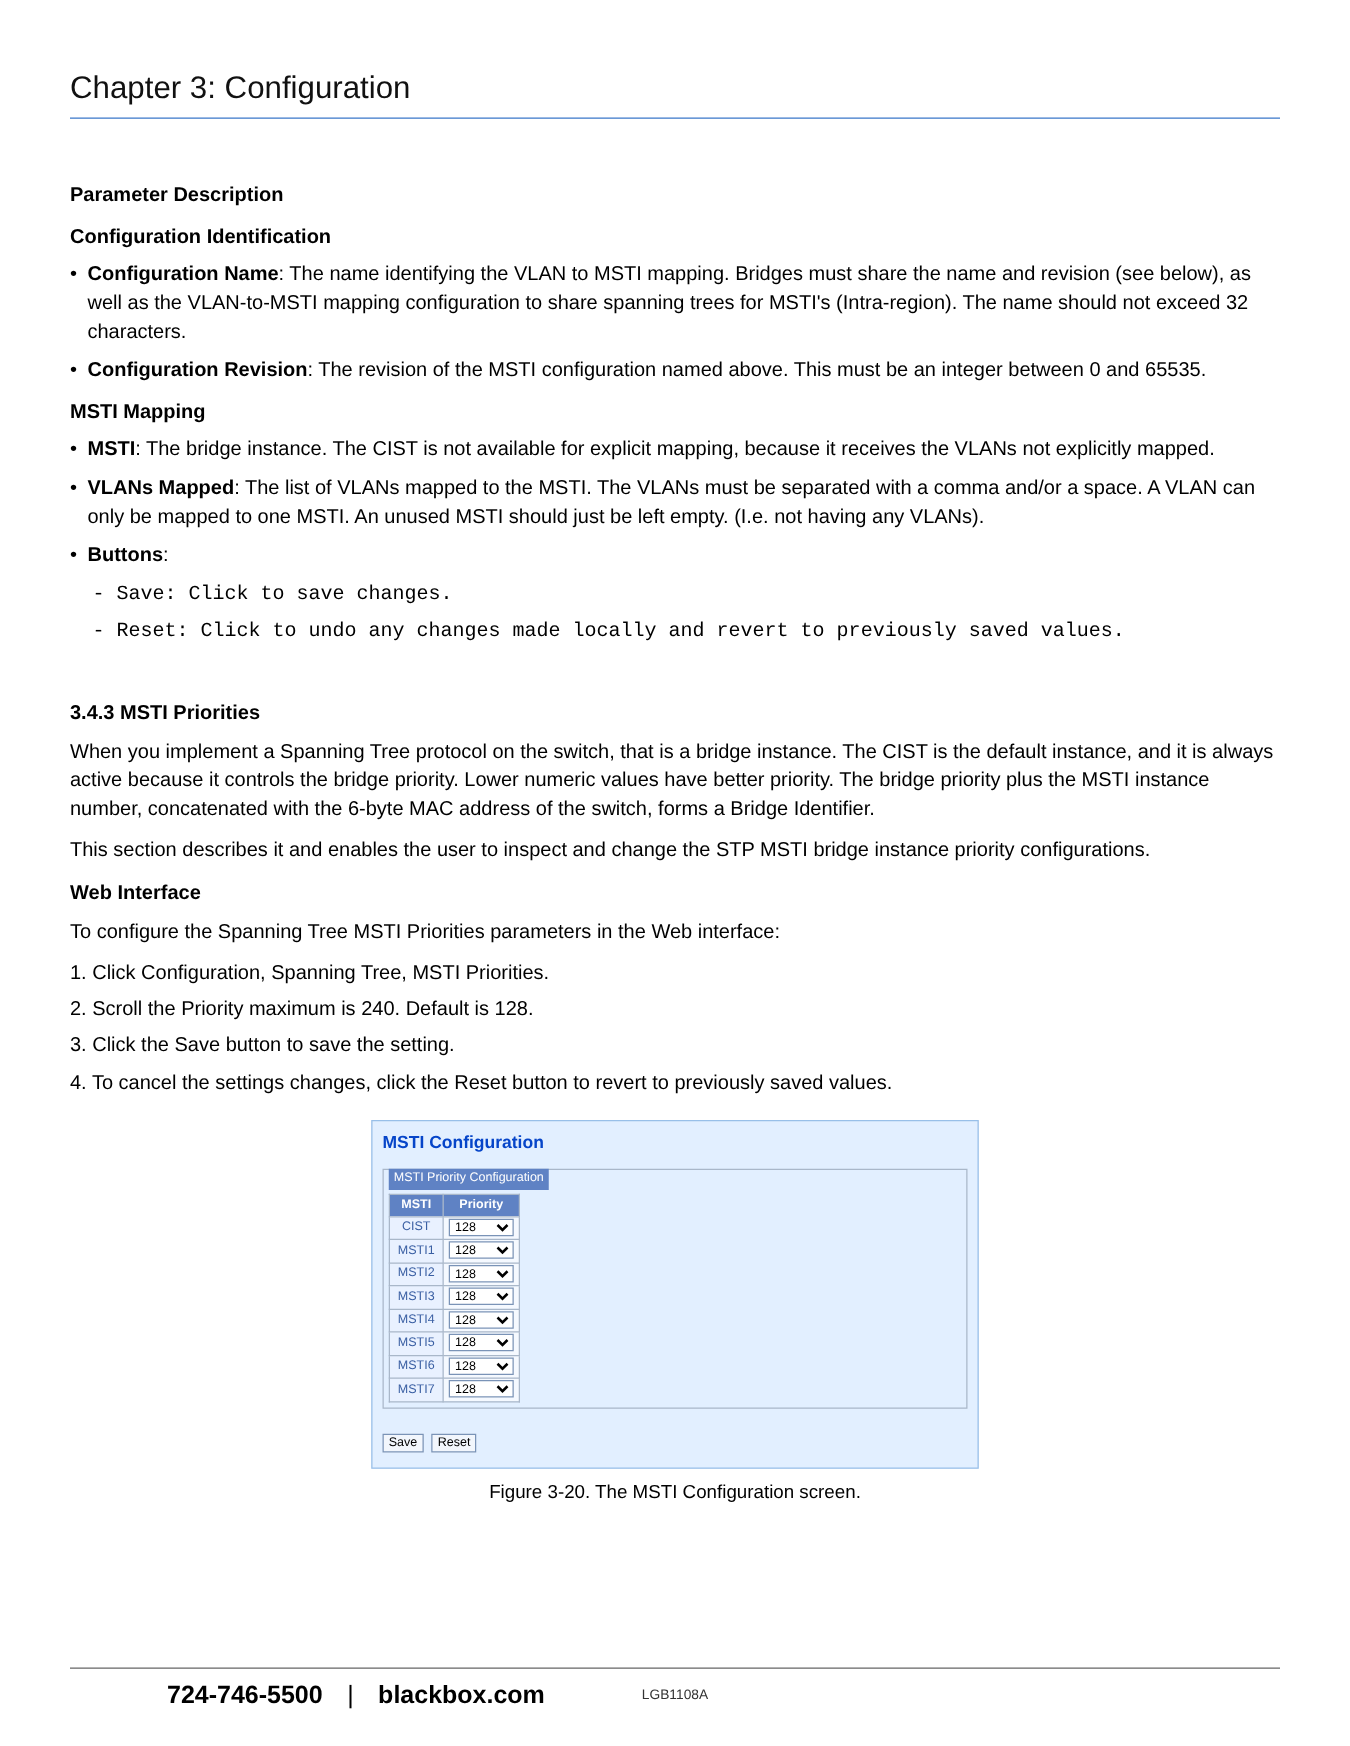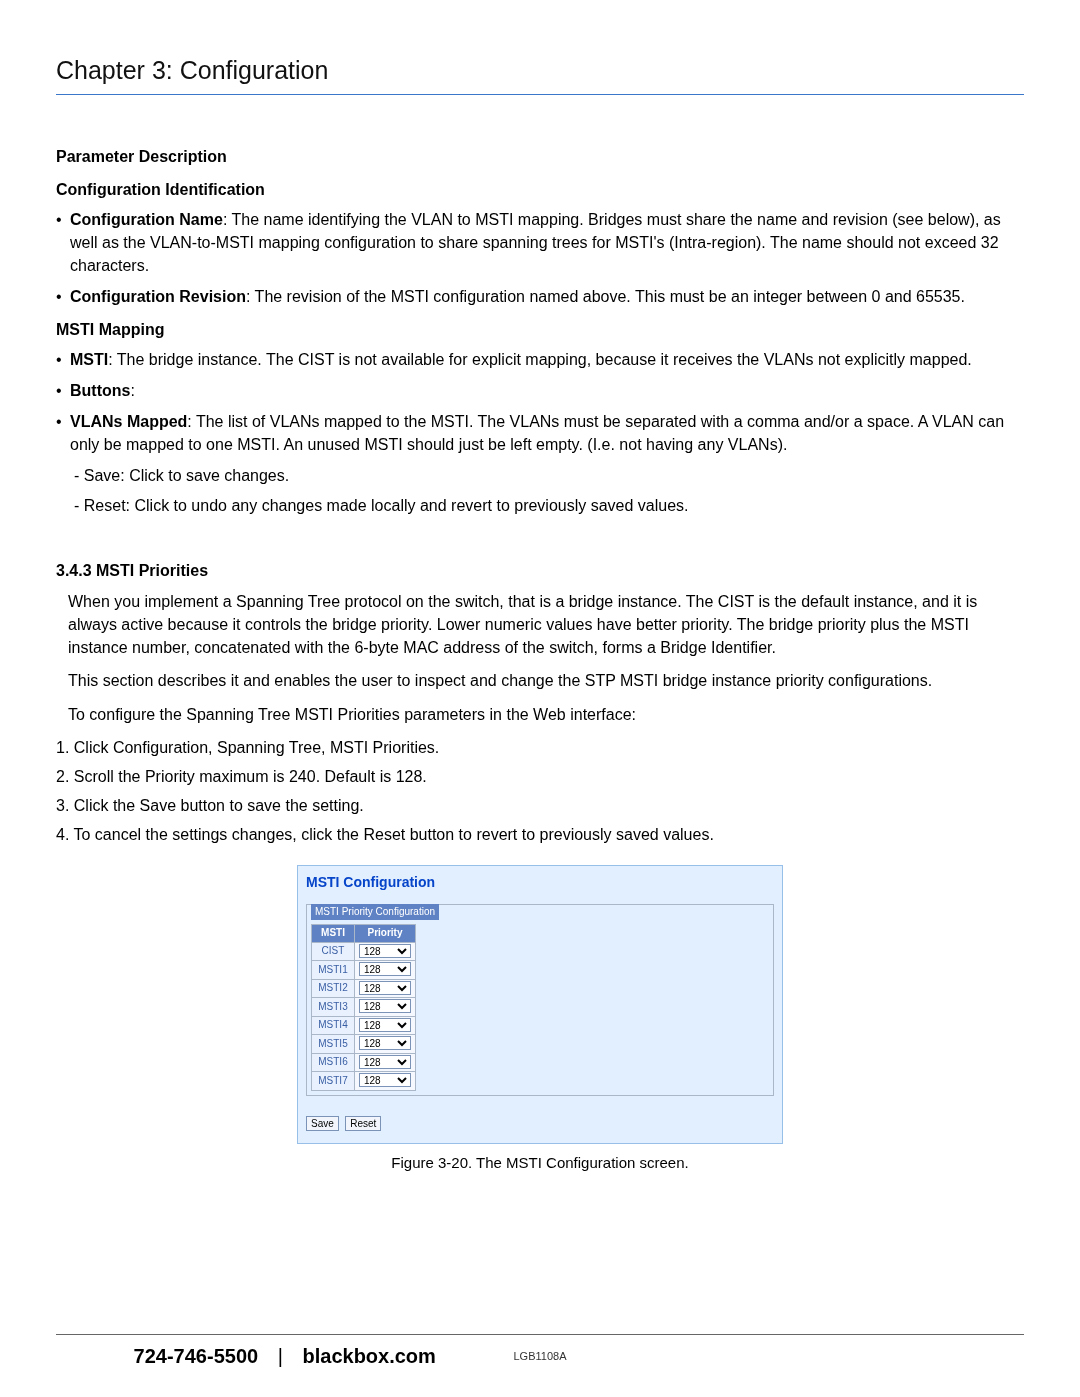--- a/index.html
+++ b/index.html
@@ -50,22 +50,22 @@
     padding-left: 14px;
     margin: 6px 0 8px 0;
   }
   .bullets li::before {
     content: "•";
     position: absolute;
     left: 0;
     top: 0;
   }
   .sub-items { margin-left: 18px; }
-  .sub-items div { margin: 6px 0; }
-  .para { margin: 8px 0 10px 12px; }
+  .sub-items div { margin: 6px 0; font-family: Liberation Mono, monospace; }
+  .para { margin: 8px 0 10px 0; }
   .steps { margin: 4px 0; }
   .steps div { margin: 6px 0; }
 
   
   .figure-wrap {
     display: flex;
     flex-direction: column;
     align-items: center;
     margin: 18px 0 4px 0;
   }
@@ -193,38 +193,39 @@
       </li>
     </ul>
 
     <div class="h4">MSTI Mapping</div>
 
     <ul class="bullets">
       <li>
         <b>MSTI</b><span>: The bridge instance. The CIST is not available for explicit mapping, because it receives the VLANs not explicitly mapped.</span>
       </li>
       <li>
+        <b>VLANs Mapped</b><span>: The list of VLANs mapped to the MSTI. The VLANs must be separated with a comma and/or a space. A VLAN can only be mapped to one MSTI. An unused MSTI should just be left empty. (I.e. not having any VLANs).</span>
+      </li>
+      <li>
         <b>Buttons</b><span>:</span>
-      </li>
-      <li>
-        <b>VLANs Mapped</b><span>: The list of VLANs mapped to the MSTI. The VLANs must be separated with a comma and/or a space. A VLAN can only be mapped to one MSTI. An unused MSTI should just be left empty. (I.e. not having any VLANs).</span>
       </li>
     </ul>
 
     <div class="sub-items">
       <div>- Save: Click to save changes.</div>
       <div>- Reset: Click to undo any changes made locally and revert to previously saved values.</div>
     </div>
 
     <div style="height:26px"></div>
 
     <div class="h4">3.4.3 MSTI Priorities</div>
     <div class="para">When you implement a Spanning Tree protocol on the switch, that is a bridge instance. The CIST is the default instance, and it is always active because it controls the bridge priority. Lower numeric values have better priority. The bridge priority plus the MSTI instance number, concatenated with the 6-byte MAC address of the switch, forms a Bridge Identifier.</div>
     <div class="para">This section describes it and enables the user to inspect and change the STP MSTI bridge instance priority configurations.</div>
 
+    <div class="h4">Web Interface</div>
     <div class="para">To configure the Spanning Tree MSTI Priorities parameters in the Web interface:</div>
 
     <div class="steps">
       <div>1. Click Configuration, Spanning Tree, MSTI Priorities.</div>
       <div>2. Scroll the Priority maximum is 240. Default is 128.</div>
       <div>3. Click the Save button to save the setting.</div>
       <div>4. To cancel the settings changes, click the Reset button to revert to previously saved values.</div>
     </div>
 
     <div class="figure-wrap">

